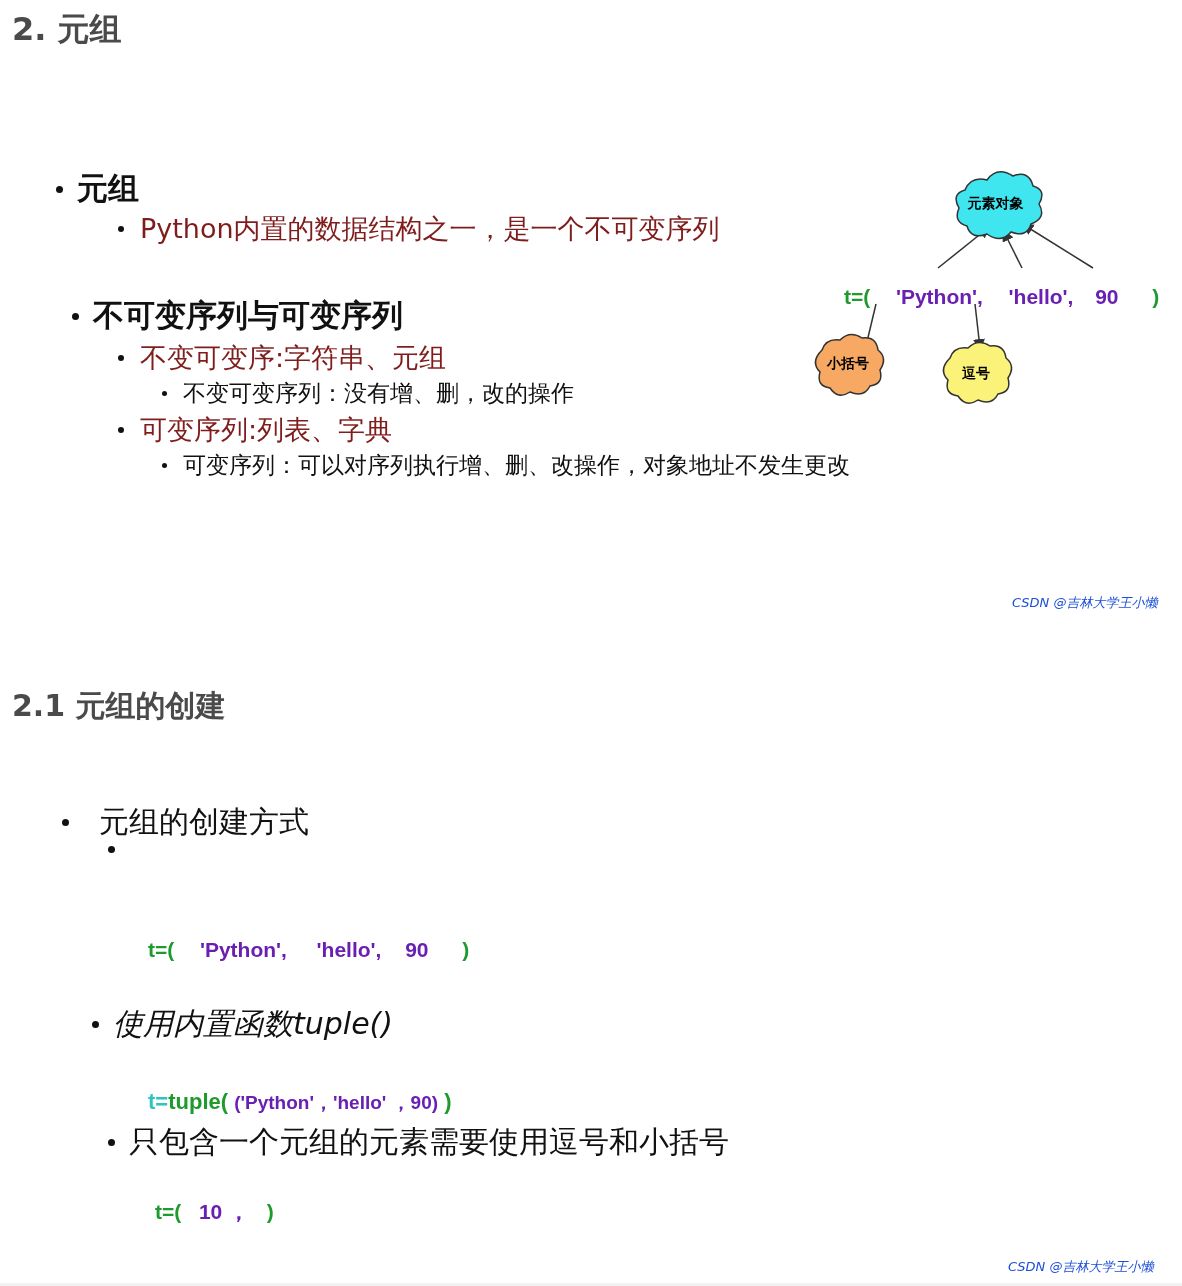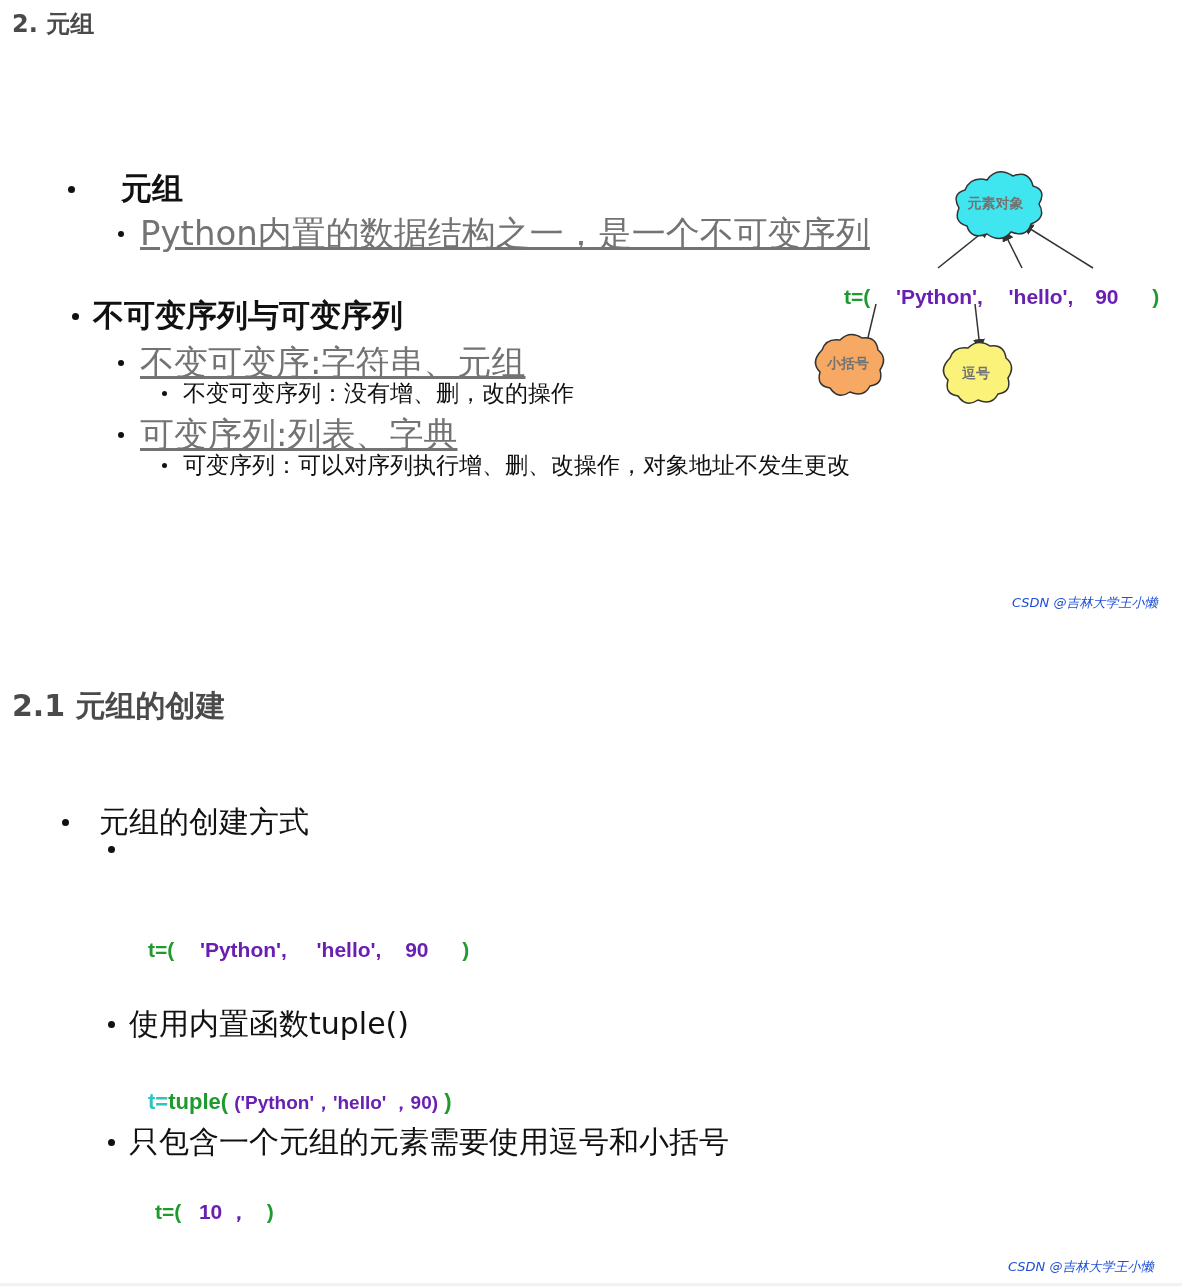--- a/index.html
+++ b/index.html
@@ -1,44 +1,44 @@
 <!DOCTYPE html>
 <html><head>
 <meta charset="utf-8">
 <style>
   html, body { margin: 0; padding: 0; background: #ffffff; }
   body { width: 1182px; height: 1286px; position: relative; overflow: hidden;
          font-family: "DejaVu Sans", "Liberation Sans", sans-serif; color: #111; }
   .abs { position: absolute; white-space: nowrap; }
-  .h2 { font-size: 24px; font-weight: bold; color: #4a4a4a; }
+  .h2 { font-size: 32px; font-weight: bold; color: #4a4a4a; }
   .h3 { font-size: 30px; font-weight: bold; color: #4a4a4a; }
   .bullet-line { display: flex; align-items: center; }
   .dot { display: inline-block; border-radius: 50%; background: #111; flex: none; }
   .l1b .dot { width: 7px; height: 7px; margin-right: 14px; }
   .l1b { font-size: 31px; font-weight: bold; color: #111; }
   .l1 { font-size: 30px; color: #111; }
   .l1 .dot { width: 7px; height: 7px; margin-right: 14px; }
-  .l2 { font-size: 34px; color: #737373; text-decoration: underline; }
+  .l2 { font-size: 27px; color: #7f1d1d; }
   .l2 .dot { width: 6px; height: 6px; margin-right: 16px; }
   .l3 { font-size: 23px; color: #111; }
   .l3 .dot { width: 5px; height: 5px; margin-right: 16px; }
   .code { font-family: "Liberation Sans", "DejaVu Sans", sans-serif; font-weight: bold; font-size: 21px; margin-top: 12px; }
   .green { color: #1f9a2e; }
   .purple { color: #6a1fb3; }
   .cyan { color: #2fc4c4; }
   .watermark { font-size: 13px; color: #1d4ed8; font-style: italic; }
-  .cloud-label { font-size: 14px; font-weight: bold; color: #737373; position: absolute; left: 0; right: 0; text-align: center; }
+  .cloud-label { font-size: 14px; font-weight: bold; color: #000000; position: absolute; left: 0; right: 0; text-align: center; }
   .bottom-bar { position: absolute; left: 0; right: 0; bottom: 0; height: 3px; background: #f2f2f2; }
 </style>
 </head>
 <body>
 
 <div class="abs h2" style="left:12px; top:8px;">2. 元组</div>
 
-<div class="abs bullet-line l1b" style="left:68px; top:168px;gap:32px;">
+<div class="abs bullet-line l1b" style="left:56px; top:168px;">
   <span class="dot"></span>
   <span>元组</span>
 </div>
 <div class="abs bullet-line l2" style="left:118px; top:211px;">
   <span class="dot"></span>
   <span>Python内置的数据结构之一，是一个不可变序列</span>
 </div>
 
 <div class="abs bullet-line l1b" style="left:72px; top:295px;">
   <span class="dot"></span>
@@ -113,21 +113,21 @@
   <span style="display:inline-block; width:14px;"></span>
   <span class="purple">'Python',</span>
   <span style="display:inline-block; width:18px;"></span>
   <span class="purple">'hello',</span>
   <span style="display:inline-block; width:12px;"></span>
   <span class="purple">90</span>
   <span style="display:inline-block; width:22px;"></span>
   <span class="green">)</span>
 </div>
 
-<div class="abs bullet-line l1" style="left:108px; top:1004px;">
+<div class="abs bullet-line l1" style="left:92px; top:1004px;font-style:italic;">
   <span class="dot"></span>
   <span>使用内置函数tuple()</span>
 </div>
 <div class="abs code" style="left:148px; top:1077px; font-size:22px;">
   <span class="cyan">t=</span><span class="green">tuple(</span>
   <span class="purple" style="font-size:19px;">('Python'，'hello' ，90)</span>
   <span class="green">)</span>
 </div>
 
 <div class="abs bullet-line l1" style="left:108px; top:1122px;">

